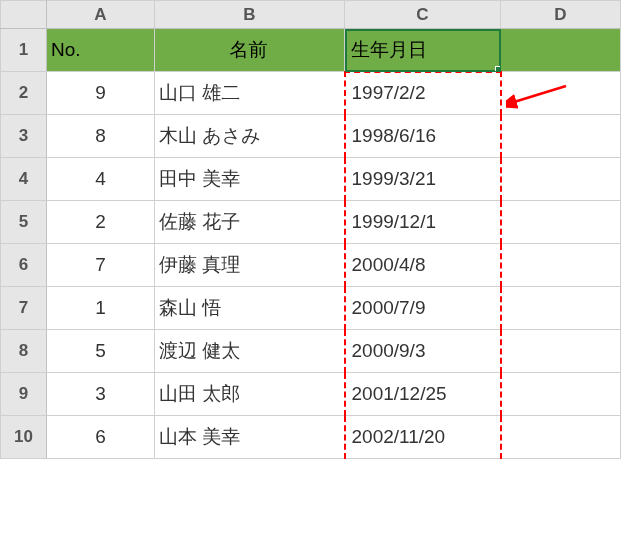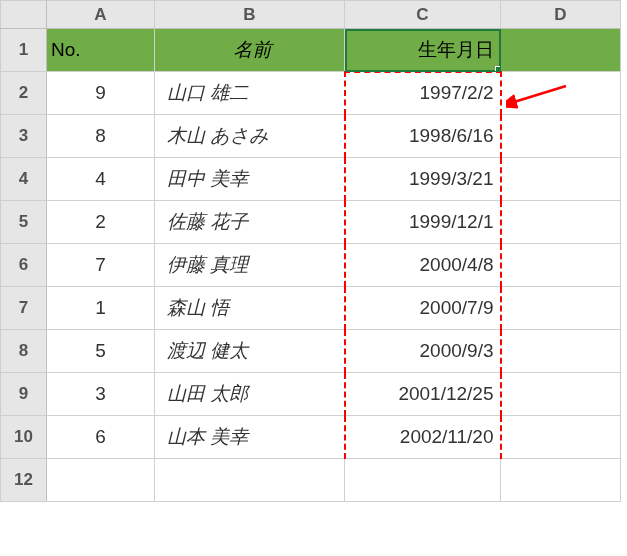--- a/index.html
+++ b/index.html
@@ -56,22 +56,22 @@
     .col-D { width: 120px; }
     tr.header-row td.cell {
       background: #70ad47;
       color: #000;
       font-size: 19px;
     }
     tr.header-row td.cell.colA { text-align: left; padding-left: 4px; }
     tr.header-row td.cell.colB { text-align: center; }
     tr.header-row td.cell.colC { }
     td.cell.colA { text-align: center; }
-    td.cell.colB { text-align: left; padding-left: 12px; font-style: italic; }
-    td.cell.colC { text-align: right; padding-right: 6px; }
+    td.cell.colB { text-align: left; padding-left: 4px; }
+    td.cell.colC { text-align: left; padding-right: 6px; }
     
     .active-cell {
       outline: 2px solid #1f7a3d;
       outline-offset: -2px;
       position: relative;
     }
     .active-cell::after {
       content: "";
       position: absolute;
       right: -4px;
@@ -169,27 +169,20 @@
     <td class="cell colC col-C marq-left marq-right">2001/12/25</td>
     <td class="cell col-D"></td>
   </tr>
   <tr>
     <th class="rowhdr">10</th>
     <td class="cell colA col-A">6</td>
     <td class="cell colB col-B">山本 美幸</td>
     <td class="cell colC col-C marq-left marq-right">2002/11/20</td>
     <td class="cell col-D"></td>
   </tr>
-  <tr>
-    <th class="rowhdr">12</th>
-    <td class="cell colA col-A"></td>
-    <td class="cell colB col-B"></td>
-    <td class="cell colC col-C"></td>
-    <td class="cell col-D"></td>
-  </tr>
 </tbody>
   </table>
 
 <div class="arrow-wrap" style="left:506px; top:82px;">
   <svg width="70" height="30">
     <defs>
       <marker id="ahead" markerWidth="10" markerHeight="10" refX="1" refY="3" orient="auto">
         <path d="M0,0 L0,6 L8,3 z" fill="#ff0000"></path>
       </marker>
     </defs>

